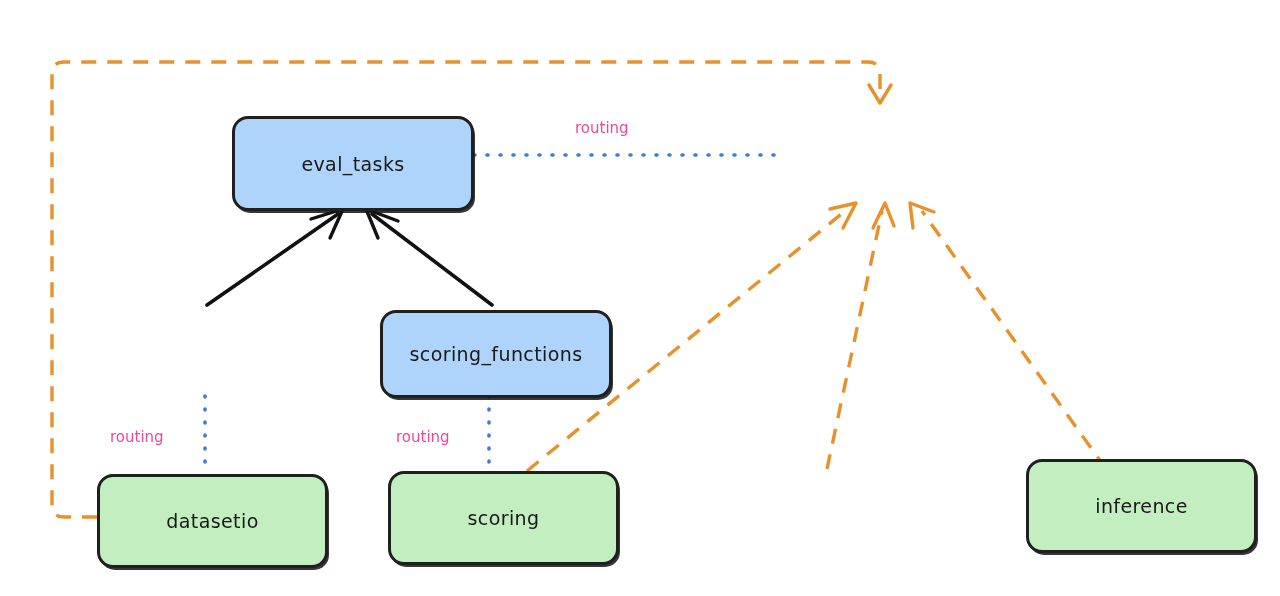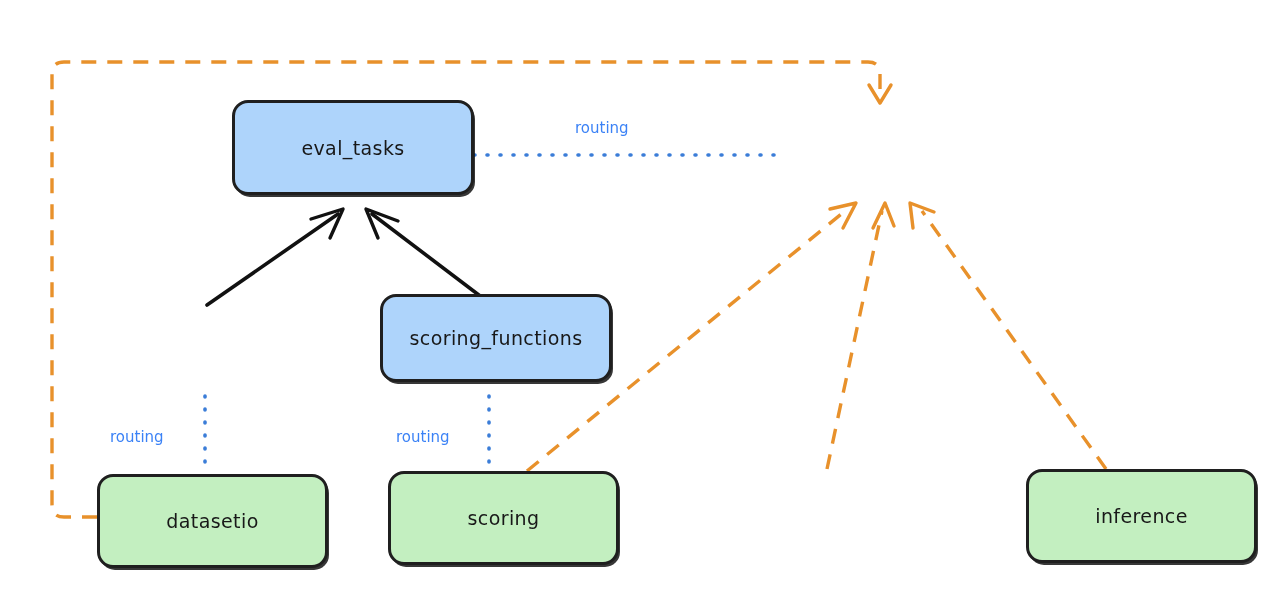--- a/index.html
+++ b/index.html
@@ -44,21 +44,21 @@
   .node.api {
     background: #aed4fb;
   }
   .node.provider {
     background: #c3efc0;
   }
   .edge-label {
     position: absolute;
     font-family: "DejaVu Sans", sans-serif;
     font-size: 15px;
-    color: #3b82f6;
+    color: #ec4899;
     white-space: nowrap;
     z-index: 6;
     user-select: none;
   }
 </style>
 </head>
 <body>
 
 <div id="canvas">
 
@@ -100,40 +100,40 @@
 
     <g>
       <path d="M 205 396 L 205 473" fill="none" stroke="#3b7dd8" stroke-width="3.6" stroke-dasharray="1 12" stroke-linecap="round"></path>
     </g>
 
     <g>
       <path d="M 489 396 L 489 470" fill="none" stroke="#3b7dd8" stroke-width="3.6" stroke-dasharray="1 12" stroke-linecap="round"></path>
     </g>
   </svg>
 
-  <div class="node api" style="left:232px; top:100px; width:242px; height:95px;">
+  <div class="node api" style="left:232px; top:116px; width:242px; height:95px;">
     <span class="label">eval_tasks</span>
   </div>
 
 
 
-  <div class="node api" style="left:380px; top:294px; width:232px; height:88px;">
+  <div class="node api" style="left:380px; top:310px; width:232px; height:88px;">
     <span class="label">scoring_functions</span>
   </div>
 
   <div class="node provider" style="left:97px; top:474px; width:231px; height:94px;">
     <span class="label">datasetio</span>
   </div>
 
   <div class="node provider" style="left:388px; top:471px; width:231px; height:94px;justify-content:center;">
     <span class="label">scoring</span>
   </div>
 
 
-  <div class="node provider" style="left:1026px; top:469px; width:231px; height:94px;">
+  <div class="node provider" style="left:1026px; top:459px; width:231px; height:94px;">
     <span class="label">inference</span>
   </div>
 
   <div class="edge-label" style="left:575px; top:119px;">routing</div>
 
   <div class="edge-label" style="left:110px; top:428px;">routing</div>
 
   <div class="edge-label" style="left:396px; top:428px;">routing</div>
 
 </div>

